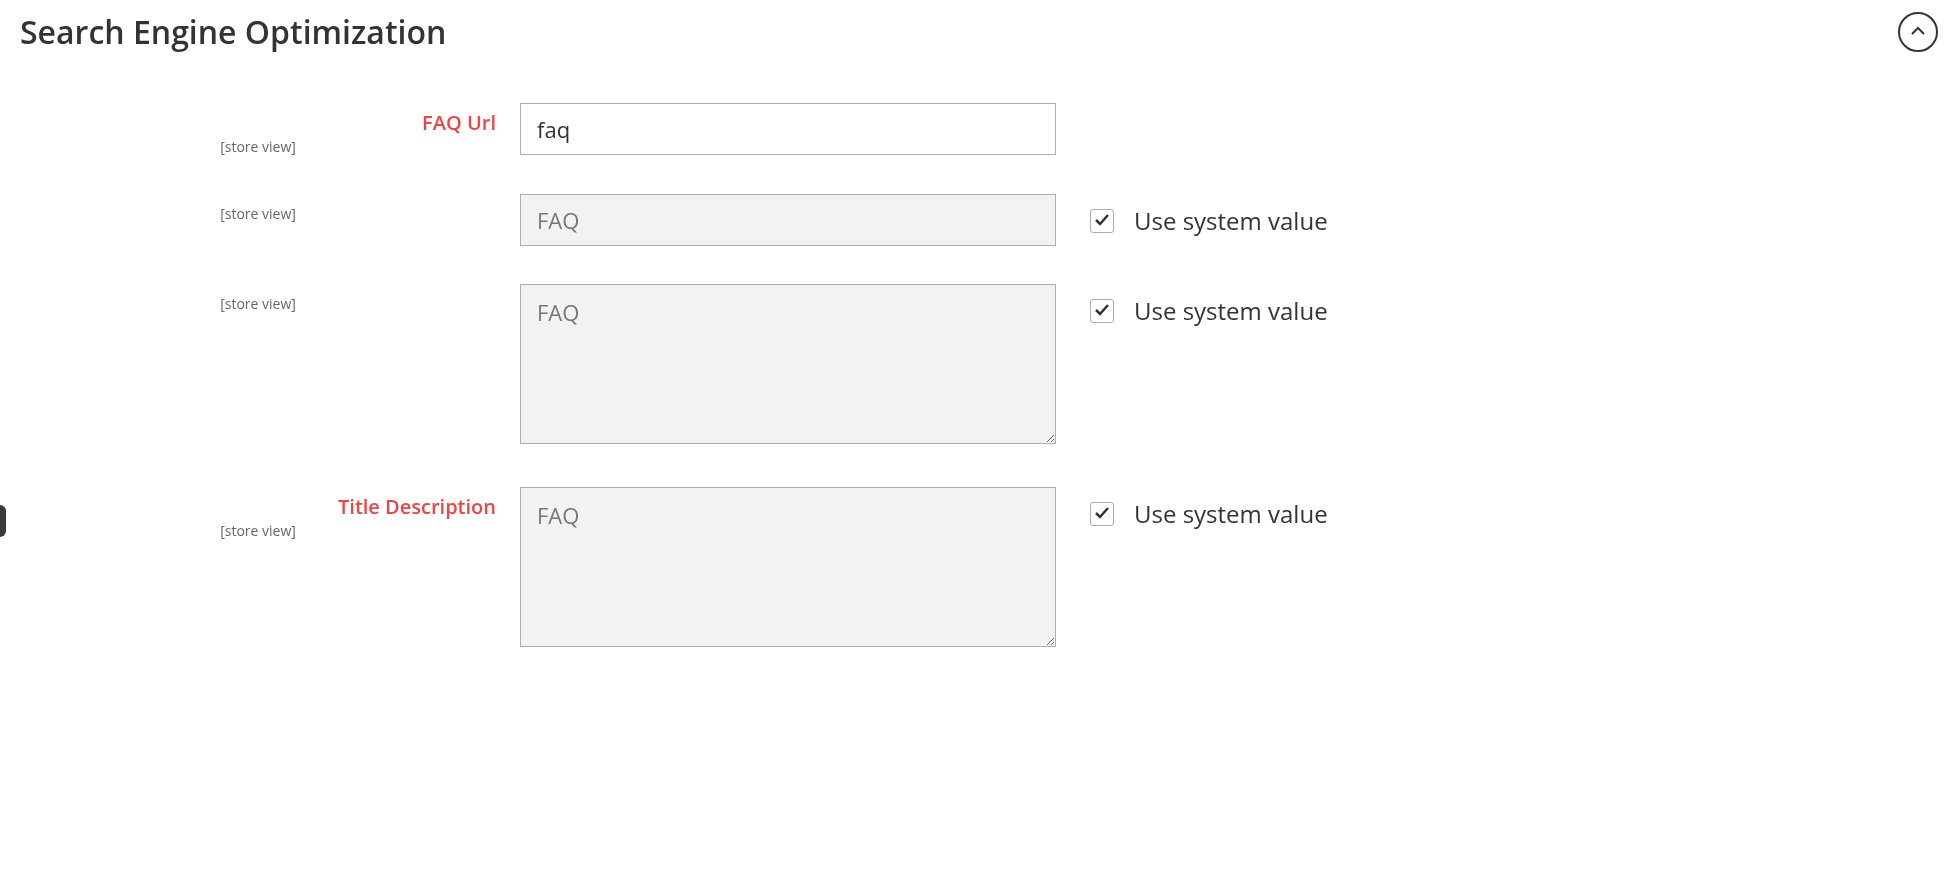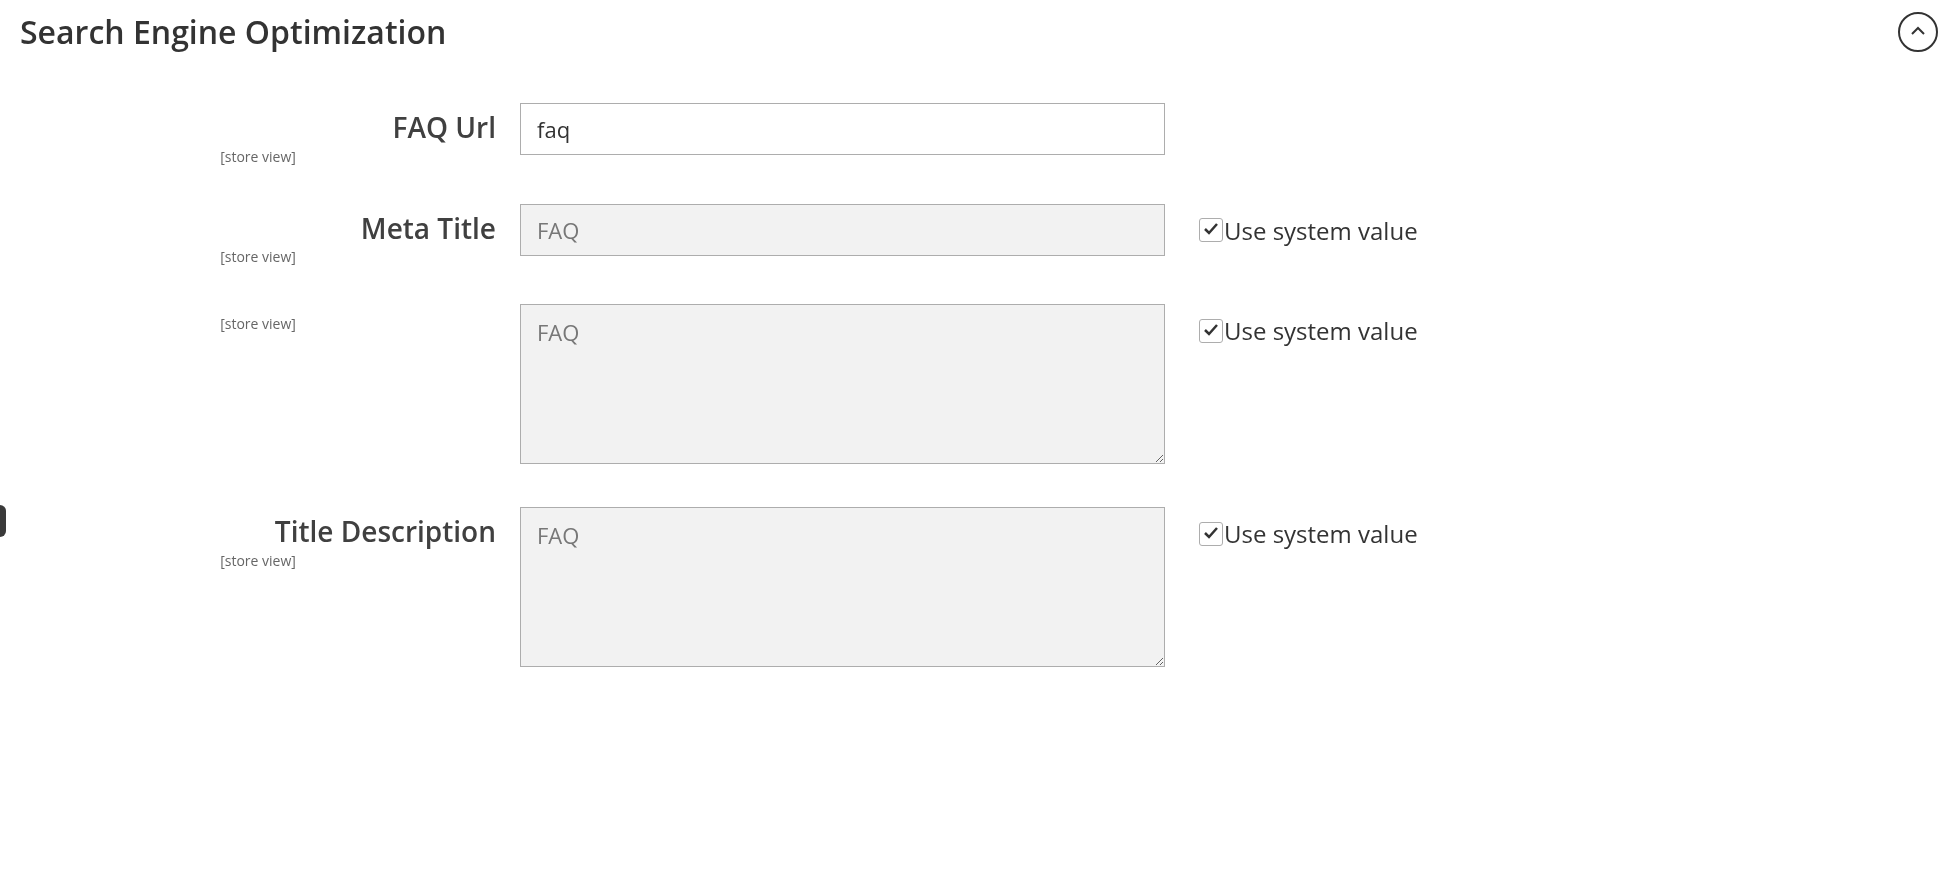--- a/index.html
+++ b/index.html
@@ -49,35 +49,35 @@
       align-items: flex-start;
       margin-bottom: 38px;
     }
     .label-col {
       width: 500px;
       text-align: right;
       padding-right: 24px;
       padding-top: 8px;
     }
     .field-label {
-      font-size: 28px;
+      font-size: 20px;
       font-weight: 600;
-      color: #404040;
+      color: #ef4444;
       display: block;
       line-height: 1.2;
     }
     .scope-label {
       font-size: 14px;
       color: #666;
       display: block;
       margin-top: 2px;
       text-align: center;
     }
     .input-col {
-      width: 645px;
+      width: 536px;
     }
     .text-input {
       width: 100%;
       height: 52px;
       border: 1px solid #adadad;
       font-size: 22px;
       padding: 0 16px;
       background: #fff;
       color: #333;
       font-family: inherit;
@@ -103,21 +103,21 @@
     }
     .system-col {
       padding-left: 34px;
       padding-top: 10px;
       display: flex;
       align-items: center;
     }
     .checkbox-wrap {
       display: flex;
       align-items: center;
-      gap: 1px;
+      gap: 20px;
     }
     .custom-checkbox {
       width: 24px;
       height: 24px;
       border: 1px solid #adadad;
       border-radius: 3px;
       background: #fff;
       cursor: pointer;
       display: flex;
       align-items: center;
@@ -168,21 +168,20 @@
       <span class="scope-label">[store view]</span>
     </div>
     <div class="input-col">
       <input type="text" class="text-input" value="faq" style="">
     </div>
     <div class="system-col"></div>
   </div>
 
   <div class="form-row">
     <div class="label-col">
-      <span class="field-label">Meta Title</span>
       <span class="scope-label">[store view]</span>
     </div>
     <div class="input-col">
       <input type="text" class="text-input" disabled="" value="FAQ" style="">
     </div>
     <div class="system-col">
       <div class="checkbox-wrap">
         <div class="custom-checkbox">
           <span>
             <svg viewBox="0 0 16 14" fill="none" stroke="#333" stroke-width="2.5">

